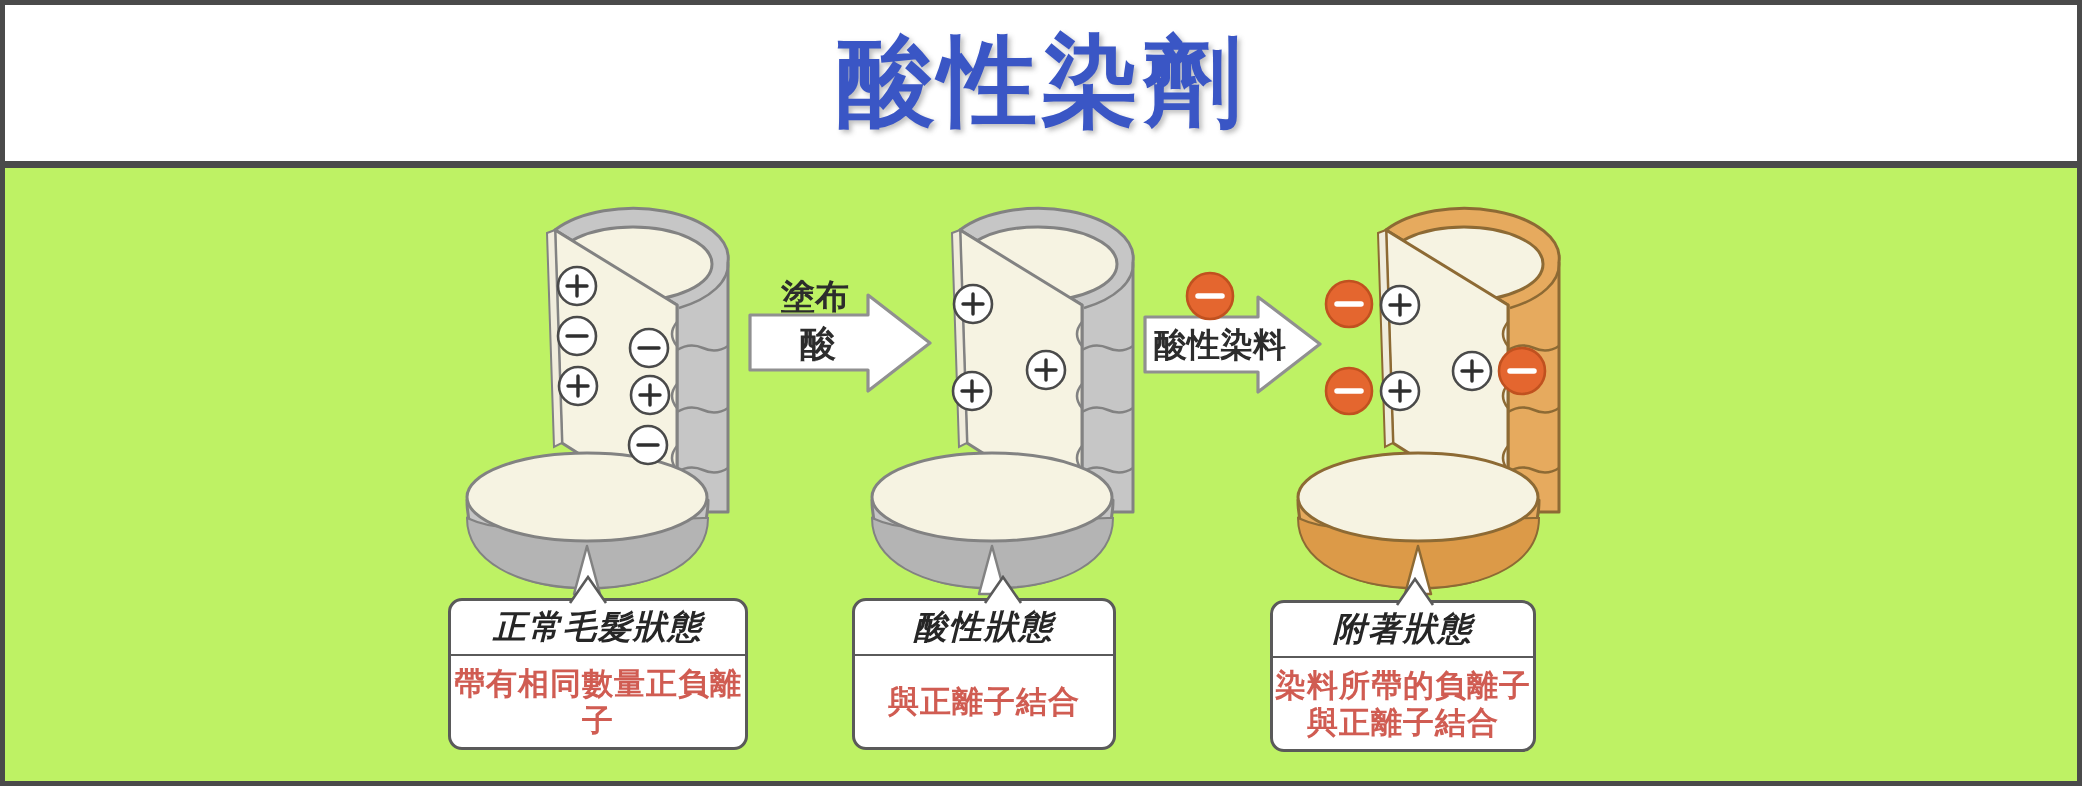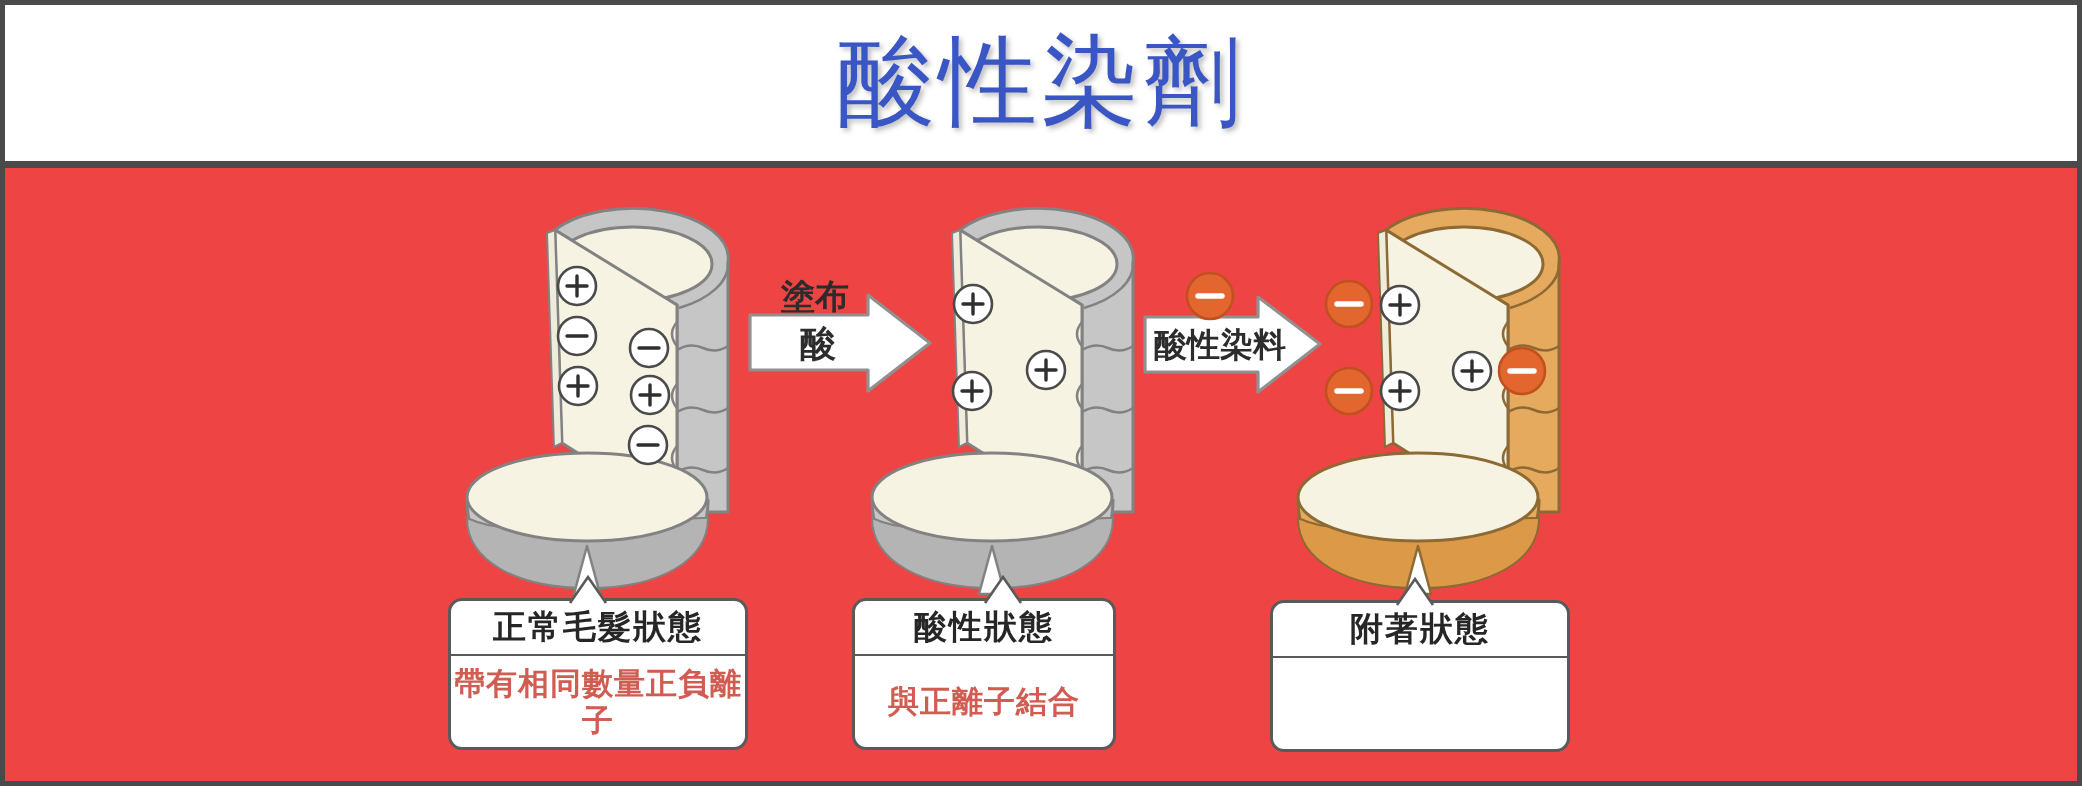--- a/index.html
+++ b/index.html
@@ -10,25 +10,25 @@
     --dye-orange:#e4662f; --dye-outline:#c0511f; --arrow-outline:#909090;
     --box-border:#5a5a5a;
   }
   html,body{margin:0;padding:0;background:#fff;}
   body{width:2082px;height:786px;position:relative;overflow:hidden;
        font-family:"Liberation Sans",sans-serif;}
   .frame-border{position:absolute;inset:0;border:5px solid var(--frame-border);
        pointer-events:none;z-index:60;}
   .title-bar{position:absolute;left:0;top:0;width:100%;height:161px;
        display:flex;align-items:center;justify-content:center;background:#fff;}
-  .page-title{font-size:98px;font-weight:400;color:var(--title-blue);
+  .page-title{font-size:98px;font-weight:700;color:var(--title-blue);
        letter-spacing:4px;text-shadow:3px 3px 5px rgba(110,110,110,.45);line-height:1;}
   .divider{position:absolute;left:0;top:161px;width:100%;height:7px;
        background:var(--frame-border);}
-  .content{position:absolute;left:0;top:168px;width:100%;bottom:0;background:#ef4444;}
+  .content{position:absolute;left:0;top:168px;width:100%;bottom:0;background:#bef264;}
 
   svg.hair{position:absolute;width:290px;height:400px;overflow:visible;}
   .hair--gray{--cut:var(--hair-gray);--cutd:var(--hair-gray-dark);
               --ctx:var(--cortex-cream);--ln:var(--hair-outline);}
   .hair--orange{--cut:var(--cuticle-orange);--cutd:var(--cuticle-orange-dark);
               --ctx:var(--cortex-cream);--ln:var(--cuticle-orange-outline);}
   .hs-body{fill:var(--cut);stroke:var(--ln);stroke-width:3;stroke-linejoin:round;}
   .hs-bodyd{fill:var(--cutd);stroke:var(--ln);stroke-width:2;}
   .hs-cortex{fill:var(--ctx);stroke:var(--ln);stroke-width:3;}
   .hs-face{stroke-linejoin:round;}
@@ -43,21 +43,21 @@
 
   svg.block-arrow-svg{position:absolute;overflow:visible;}
   .block-arrow{fill:#fff;stroke:var(--arrow-outline);stroke-width:3.2;stroke-linejoin:round;}
   .arrow-text{font-family:"Liberation Sans",sans-serif;font-weight:700;
        fill:#2c2c2c;text-anchor:middle;}
 
   .callout{position:absolute;background:#fff;border:3px solid var(--box-border);
        border-radius:14px;box-sizing:border-box;height:152px;}
   .callout-title{height:53px;border-bottom:2.5px solid var(--box-border);
        display:flex;align-items:center;justify-content:center;
-       font-size:33px;font-weight:700;color:var(--label-black);letter-spacing:2px;}
+       font-size:33px;font-weight:700;color:var(--label-black);letter-spacing:2px;font-style:italic;}
   .callout-desc{position:absolute;left:0;right:0;top:56px;bottom:0;
        display:flex;flex-direction:column;align-items:center;justify-content:center;
        font-size:31px;font-weight:700;color:var(--desc-red);
        line-height:1.2;text-align:center;letter-spacing:1px;}
   .callout-tail{position:absolute;top:-27px;width:40px;height:30px;overflow:visible;}
 </style>
 </head>
 <body>
 
 <svg width="0" height="0" style="position:absolute" aria-hidden="true">
@@ -197,21 +197,25 @@
     <svg class="callout-tail" style="left:128px" viewBox="0 0 40 30">
       <path d="M2 29 L20 3 L38 29 Z" fill="#fff"></path>
       <path d="M2 29 L20 3 L38 29" fill="none" stroke="#5a5a5a" stroke-width="2.6"></path>
     </svg>
     <div class="callout-title">酸性狀態</div>
     <div class="callout-desc">
       <span>與正離子結合</span>
     </div>
   </div>
 
-  <div class="callout" style="left:1270px;top:432px;width:300px">
+  <div class="callout" style="left:1270px;top:432px;width:266px">
     <svg class="callout-tail" style="left:122px" viewBox="0 0 40 30">
       <path d="M2 29 L20 3 L38 29 Z" fill="#fff"></path>
       <path d="M2 29 L20 3 L38 29" fill="none" stroke="#5a5a5a" stroke-width="2.6"></path>
     </svg>
     <div class="callout-title">附著狀態</div>
+    <div class="callout-desc">
+      <span>染料所帶的負離子</span>
+      <span>與正離子結合</span>
+    </div>
   </div>
 
 </main>
 
 </body></html>

